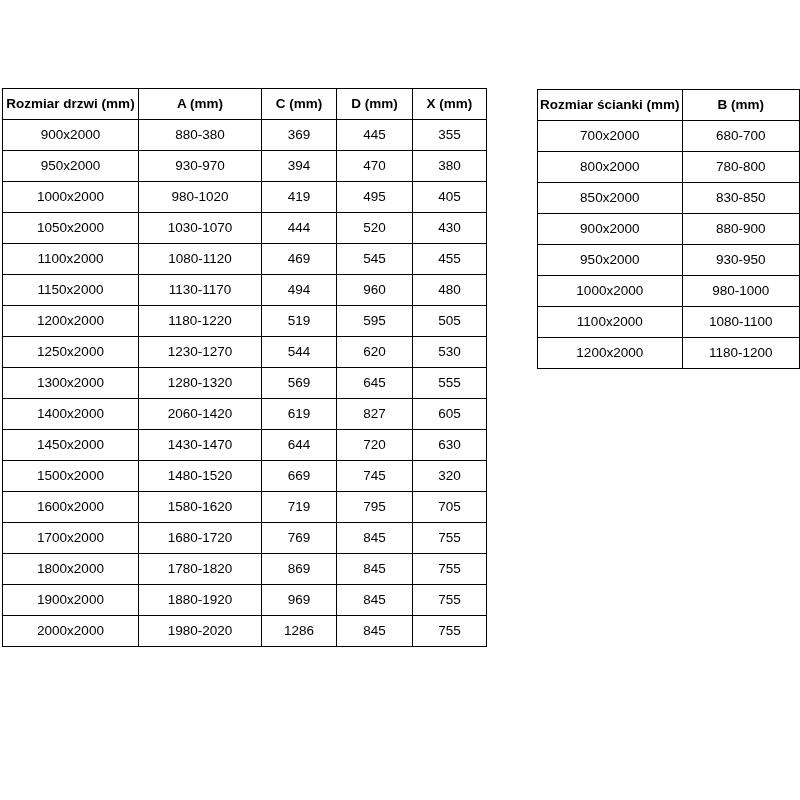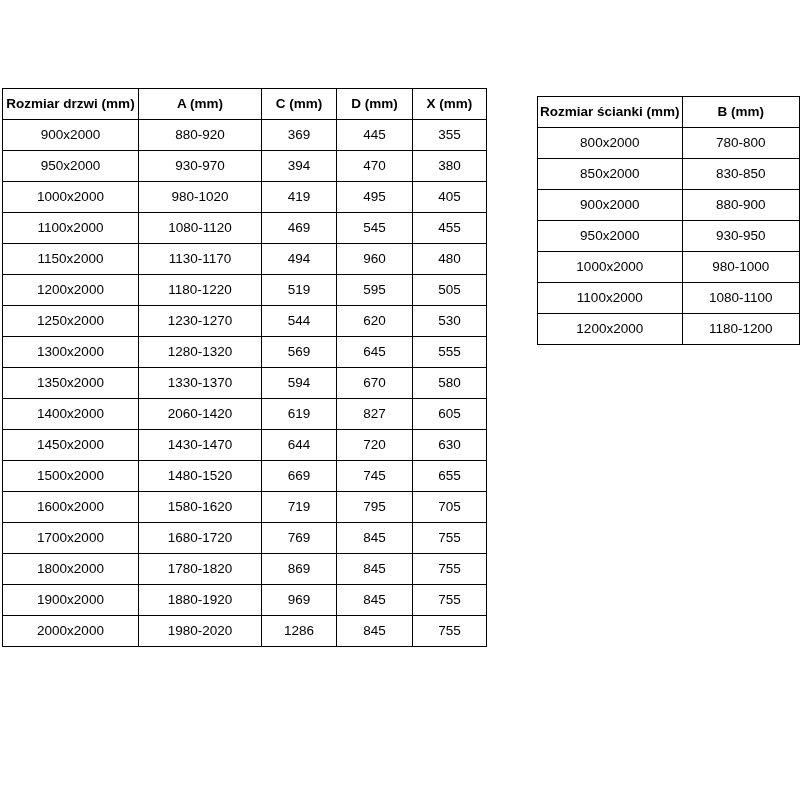--- a/index.html
+++ b/index.html
@@ -34,21 +34,21 @@
     font-size: 13.5px;
     line-height: 30px;
     white-space: nowrap;
     overflow: hidden;
     box-sizing: border-box;
   }
   th {
     font-weight: bold;
   }
   #left-table  { left: 2px;   top: 88px; }
-  #right-table { left: 537px; top: 96px; border-radius: 22px; }
+  #right-table { left: 537px; top: 89px; border-radius: 22px; }
 </style>
 </head>
 <body>
 
 <div class="canvas">
 
   <table id="left-table">
     <colgroup>
       <col style="width:136px">
       <col style="width:123px">
@@ -61,40 +61,47 @@
           <th>Rozmiar drzwi (mm)</th>
           <th>A (mm)</th>
           <th>C (mm)</th>
           <th>D (mm)</th>
           <th>X (mm)</th>
         </tr>
     </thead>
     <tbody>
         <tr>
           <td>900x2000</td>
-          <td>880-920</td>
+          <td>880-380</td>
           <td>369</td>
           <td>445</td>
           <td>355</td>
         </tr>
         <tr>
           <td>950x2000</td>
           <td>930-970</td>
           <td>394</td>
           <td>470</td>
           <td>380</td>
         </tr>
         <tr>
           <td>1000x2000</td>
           <td>980-1020</td>
           <td>419</td>
           <td>495</td>
           <td>405</td>
         </tr>
         <tr>
+          <td>1050x2000</td>
+          <td>1030-1070</td>
+          <td>444</td>
+          <td>520</td>
+          <td>430</td>
+        </tr>
+        <tr>
           <td>1100x2000</td>
           <td>1080-1120</td>
           <td>469</td>
           <td>545</td>
           <td>455</td>
         </tr>
         <tr>
           <td>1150x2000</td>
           <td>1130-1170</td>
           <td>494</td>
@@ -116,46 +123,39 @@
           <td>530</td>
         </tr>
         <tr>
           <td>1300x2000</td>
           <td>1280-1320</td>
           <td>569</td>
           <td>645</td>
           <td>555</td>
         </tr>
         <tr>
-          <td>1350x2000</td>
-          <td>1330-1370</td>
-          <td>594</td>
-          <td>670</td>
-          <td>580</td>
-        </tr>
-        <tr>
           <td>1400x2000</td>
           <td>2060-1420</td>
           <td>619</td>
           <td>827</td>
           <td>605</td>
         </tr>
         <tr>
           <td>1450x2000</td>
           <td>1430-1470</td>
           <td>644</td>
           <td>720</td>
           <td>630</td>
         </tr>
         <tr>
           <td>1500x2000</td>
           <td>1480-1520</td>
           <td>669</td>
           <td>745</td>
-          <td>655</td>
+          <td>320</td>
         </tr>
         <tr>
           <td>1600x2000</td>
           <td>1580-1620</td>
           <td>719</td>
           <td>795</td>
           <td>705</td>
         </tr>
         <tr>
           <td>1700x2000</td>
@@ -194,20 +194,24 @@
       <col style="width:118px">
     </colgroup>
     <thead>
       <tr>
           <th>Rozmiar ścianki (mm)</th>
           <th>B (mm)</th>
         </tr>
     </thead>
     <tbody>
         <tr>
+          <td>700x2000</td>
+          <td>680-700</td>
+        </tr>
+        <tr>
           <td>800x2000</td>
           <td>780-800</td>
         </tr>
         <tr>
           <td>850x2000</td>
           <td>830-850</td>
         </tr>
         <tr>
           <td>900x2000</td>
           <td>880-900</td>

